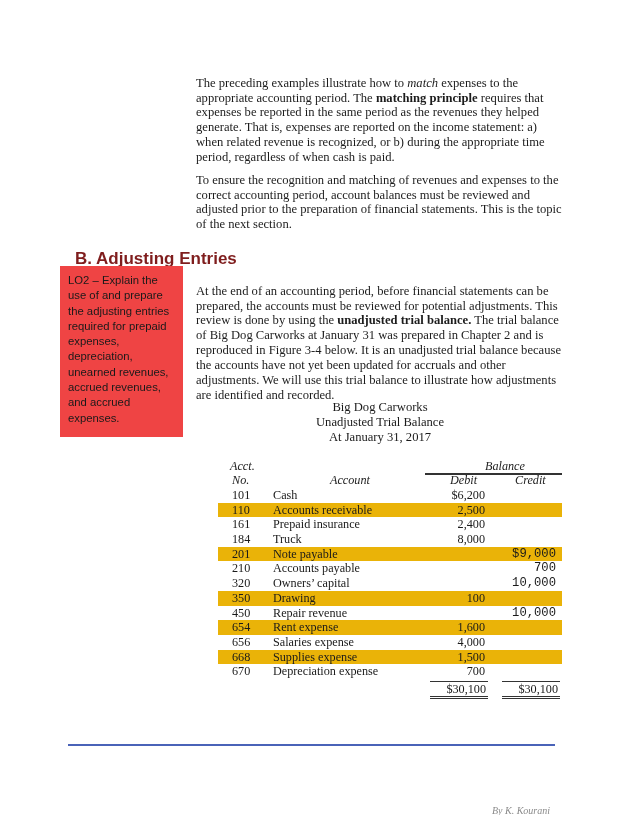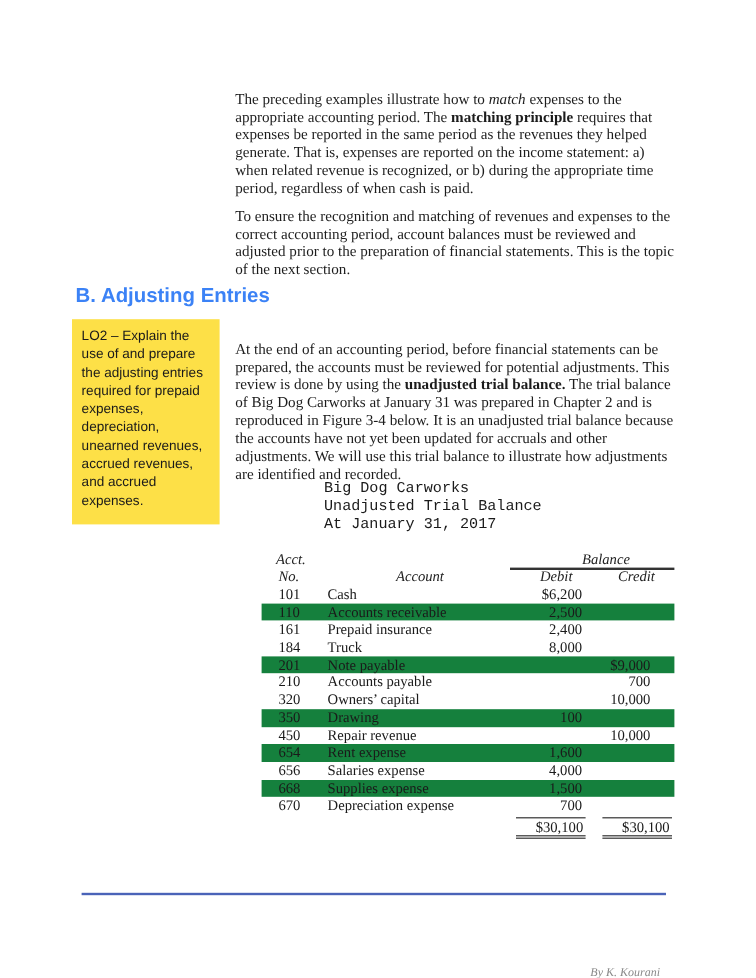--- a/index.html
+++ b/index.html
@@ -3,44 +3,44 @@
 <meta charset="utf-8">
 <style>
   html, body { margin: 0; padding: 0; background: #ffffff; }
   body { width: 630px; height: 815px; position: relative; overflow: hidden; color: #1a1a1a; }
 
   .para { position: absolute; left: 196px; width: 370px; font-family: "Liberation Serif", serif; font-size: 12.6px; line-height: 14.9px; color: #1c1c1c; }
   #p1 { top: 63px; }
   #p2 { top: 160px; }
   #p3 { top: 271px; }
 
-  #heading { position: absolute; left: 63px; top: 237px; font-family: "Liberation Sans", sans-serif; font-weight: bold; font-size: 17px; color: #3b82f6; margin: 0; }
+  #heading { position: absolute; left: 63px; top: 237px; font-family: "Liberation Sans", sans-serif; font-weight: bold; font-size: 17px; color: #7f1d1d; margin: 12px; }
 
-  #lo-box { position: absolute; left: 60px; top: 266px; width: 123px; height: 171px; background: #fde047; box-sizing: border-box; padding: 7px 6px 0 8px; font-family: "Liberation Sans", sans-serif; font-size: 11.3px; line-height: 15.3px; color: #1a1a1a; }
+  #lo-box { position: absolute; left: 60px; top: 266px; width: 123px; height: 171px; background: #ef4444; box-sizing: border-box; padding: 7px 6px 0 8px; font-family: "Liberation Sans", sans-serif; font-size: 11.3px; line-height: 15.3px; color: #1a1a1a; }
 
-  #caption { position: absolute; left: 270px; width: 220px; top: 400px; font-family: Liberation Mono, monospace; font-size: 12.6px; line-height: 15px; }
+  #caption { position: absolute; left: 270px; width: 220px; top: 400px; text-align: center; font-family: Liberation Serif, serif; font-size: 12.6px; line-height: 15px; }
 
   #tb { position: absolute; left: 218px; top: 459px; width: 344px; font-family: "Liberation Serif", serif; font-size: 12.2px; }
   .hdr { position: relative; height: 29px; font-style: italic; color: #222; }
   .hdr span { position: absolute; }
   #h-acct { left: 12px; top: 0; }
   #h-no { left: 14px; top: 14px; }
   #h-account { left: 112px; top: 14px; }
   #h-balance { left: 267px; top: 0; }
   #h-debit { left: 232px; top: 14px; }
   #h-credit { left: 297px; top: 14px; }
   #bal-line { position: absolute; left: 207px; top: 14px; width: 137px; height: 1.5px; background: #333; }
 
   .row { position: relative; height: 14.7px; line-height: 14.7px; }
-  .row.shade { background: #15803d; }
+  .row.shade { background: #eab308; }
   .row span { position: absolute; top: 0; }
   .c-no { left: 14px; }
   .c-acc { left: 55px; }
   .c-deb { right: 77px; text-align: right; }
-  .c-cre { right: 20px; text-align: right; }
+  .c-cre { right: 6px; text-align: right; font-family: Liberation Mono, monospace; }
 
   .tot { position: relative; height: 18px; }
   .tot .cell { position: absolute; top: 2px; height: 14px; line-height: 14px; border-top: 1px solid #333; border-bottom: 3px double #333; text-align: right; }
   #tot-deb { left: 212px; width: 58px; }
   #tot-cre { left: 284px; width: 58px; }
   .tot .cell span { padding-right: 2px; }
 
   #footer-line { position: absolute; left: 68px; top: 744px; width: 487px; height: 2px; background: #4a63b8; }
   #footer { position: absolute; right: 80px; top: 761px; text-align: center; font-family: "Liberation Serif", serif; font-style: italic; font-size: 10px; line-height: 12px; color: #8a8a8a; margin-top: 44px; }
   #footer .pg b { color: #222; font-style: normal; font-weight: bold; }

